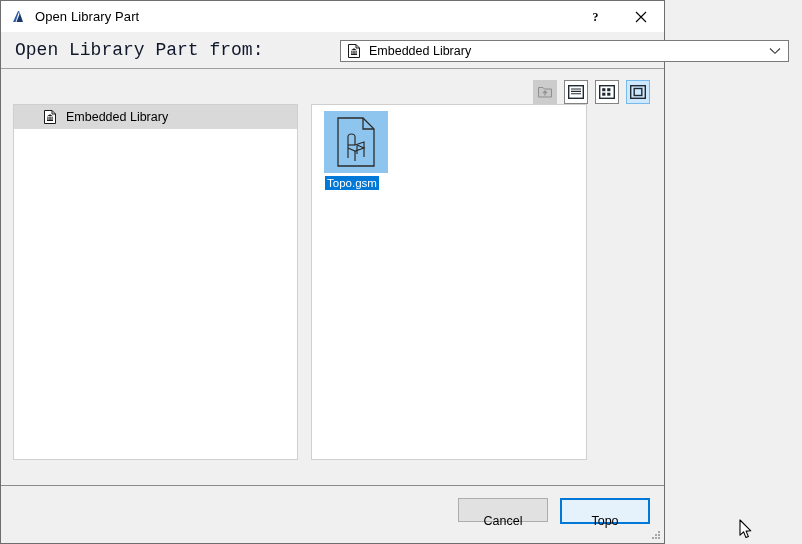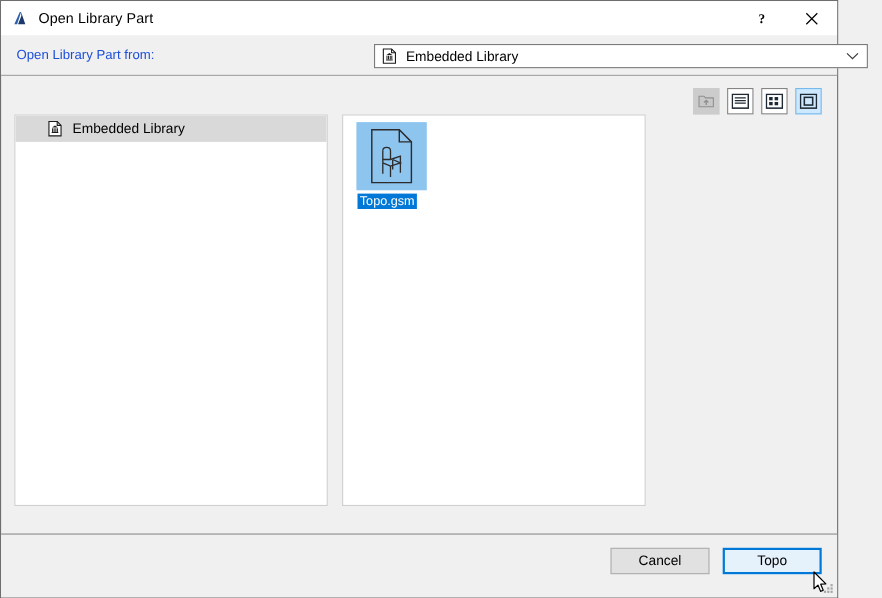--- a/index.html
+++ b/index.html
@@ -12,21 +12,21 @@
     font-family: "Liberation Sans", sans-serif;
     font-size: 12.5px;
     color: #1a1a1a;
     background: #f0f0f0;
     overflow: hidden;
     -webkit-font-smoothing: antialiased;
   }
 
   .dialog {
     position: relative;
-    width: 762px;
+    width: 665px;
     height: 544px;
     background: #f0f0f0;
     border: 1px solid #6e6e6e;
     box-sizing: border-box;
     display: flex;
     flex-direction: column;
   }
 
   
   .titlebar {
@@ -74,22 +74,23 @@
     height: 37px;
     background: #f0f0f0;
     display: flex;
     align-items: center;
     flex: none;
     border-bottom: 1px solid #a0a0a0;
     box-sizing: border-box;
   }
   .source-label {
     margin-left: 14px;
-    font-size: 12px;
-    color: #1d4ed8;
+    font-size: 18px;
+    color: #0f172a;
+    font-family: Liberation Mono, monospace;
   }
   .combo {
     position: absolute;
     left: 339px;
     top: 39px;
     width: 449px;
     height: 22px;
     background: #ffffff;
     border: 1px solid #7a7a7a;
     box-sizing: border-box;
@@ -258,21 +259,21 @@
     height: 24px;
     font-family: "Liberation Sans", sans-serif;
     font-size: 12.5px;
     color: #000;
     background: #e1e1e1;
     border: 1px solid #adadad;
     box-sizing: border-box;
     cursor: default;
     text-align: center;
     line-height: 22px;
-    padding: 0;
+    padding: 11px;
   }
   .btn.cancel { right: 116px; }
   .btn.open {
     right: 14px;
     background: #e5f1fb;
     border: 2px solid #0078d7;
     line-height: 20px;
   }
   .grip {
     position: absolute;

